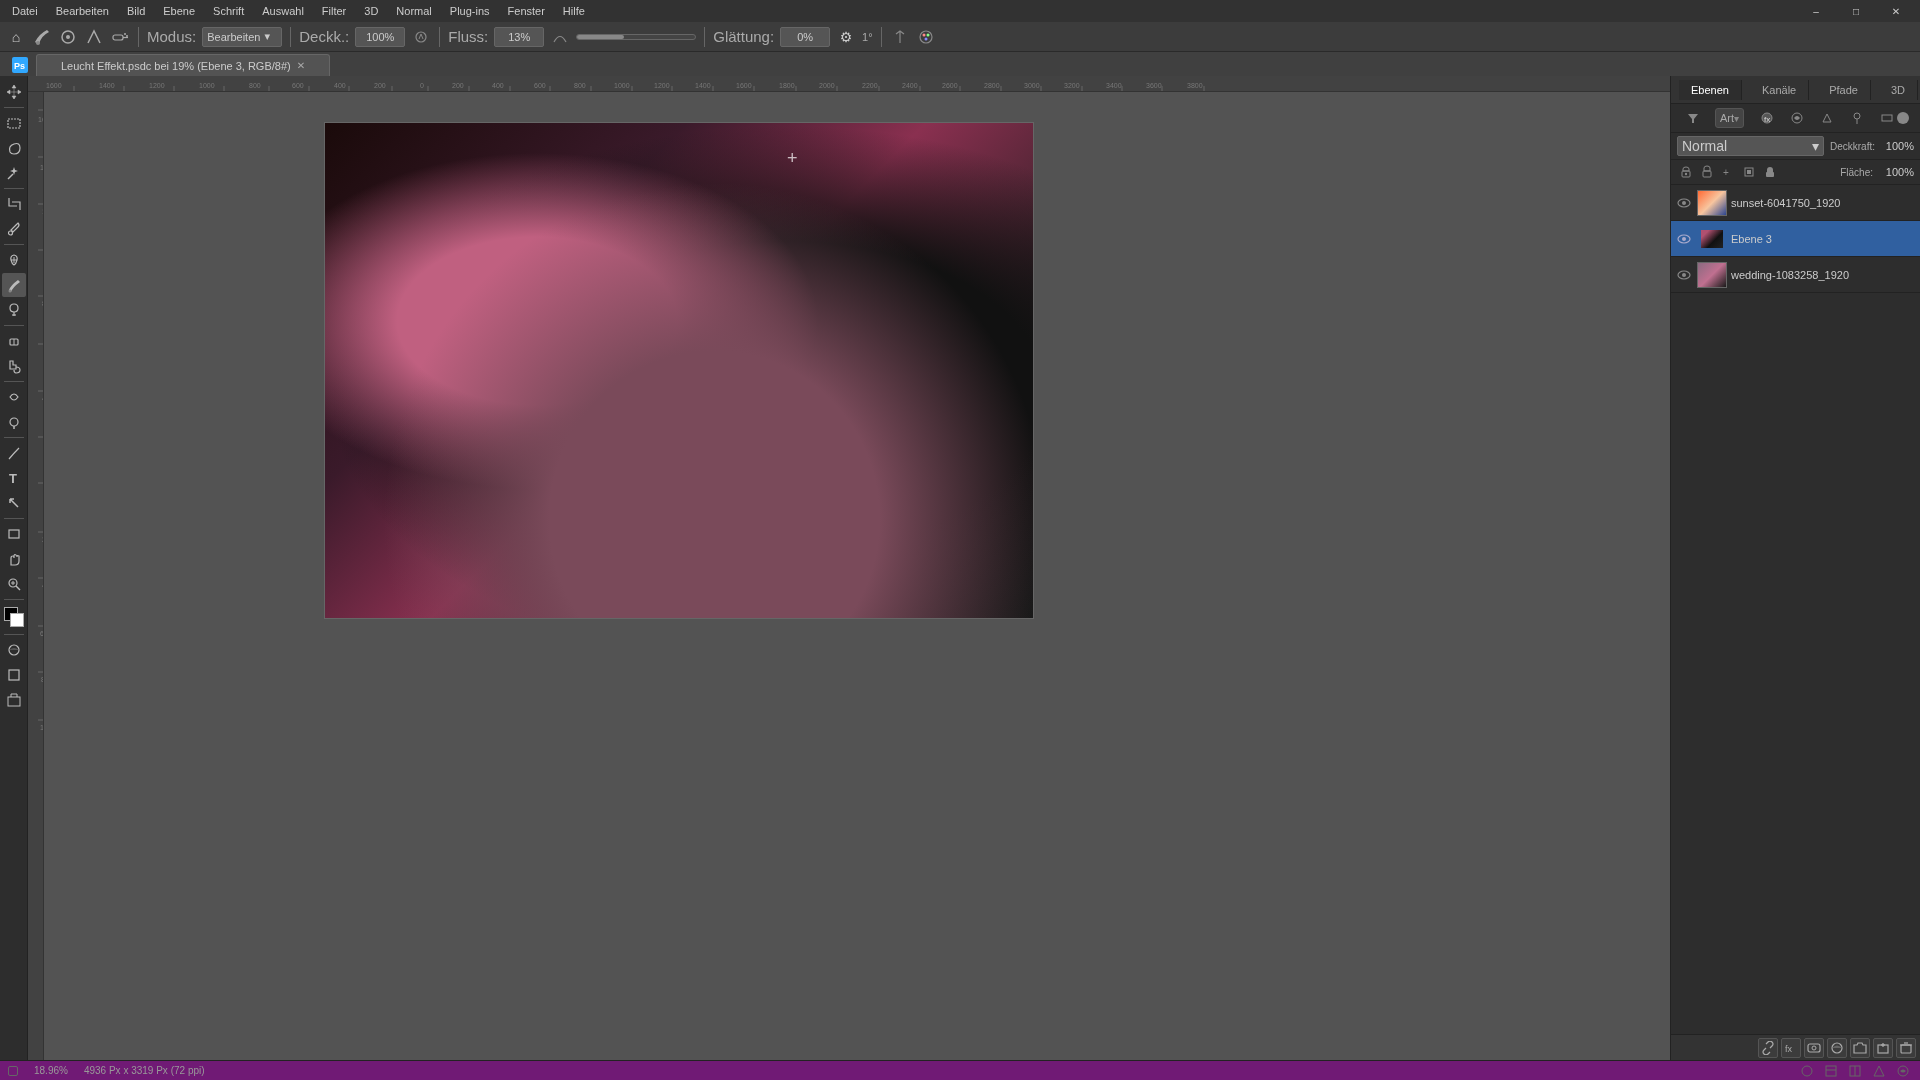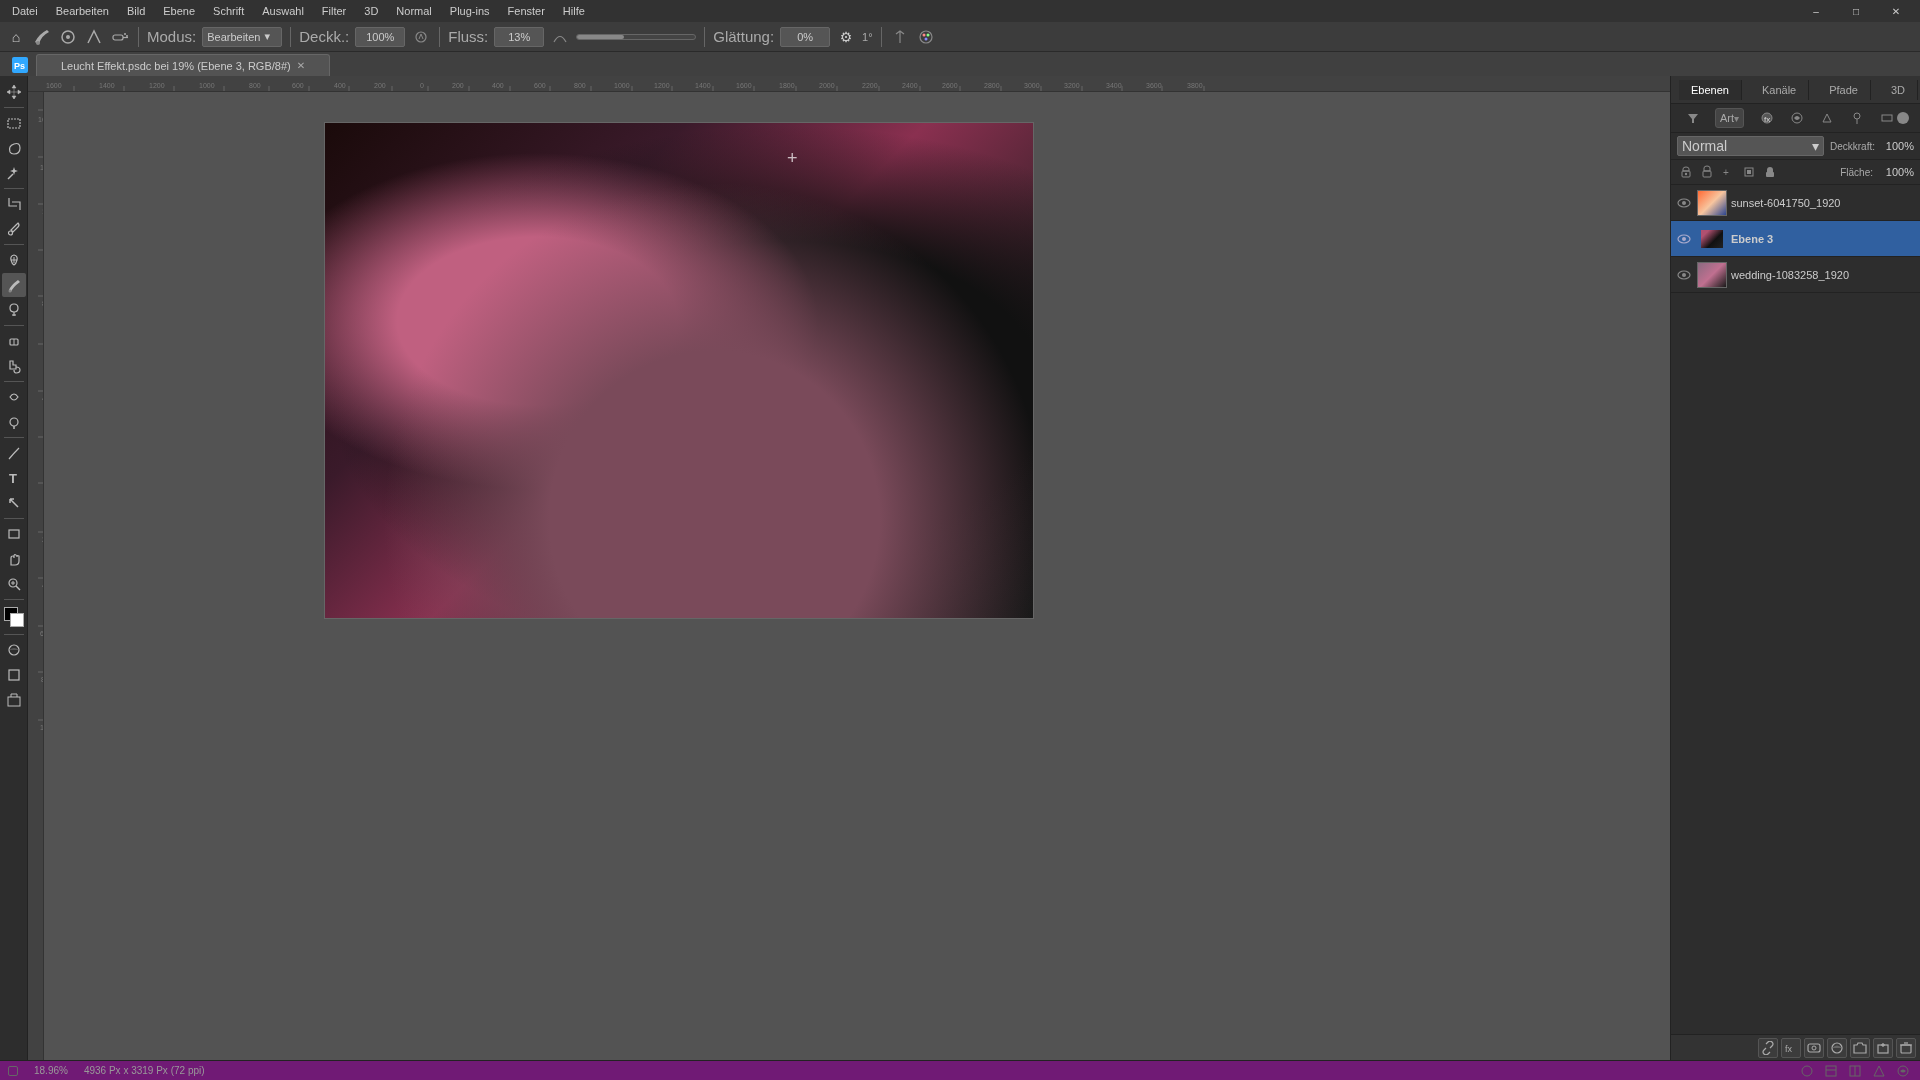--- a/index.html
+++ b/index.html
@@ -404,21 +404,21 @@
     }
     .layer-item {
       height: 36px;
       display: flex;
       align-items: center;
       padding: 0 4px;
       gap: 4px;
       border-bottom: 1px solid #222;
       cursor: pointer;
     }
-    .layer-item.active { background: #3060a0; font-weight: bold; }
+    .layer-item.active { background: #3060a0; }
     .layer-eye {
       width: 18px;
       height: 18px;
       display: flex;
       align-items: center;
       justify-content: center;
       font-size: 12px;
       color: #888;
       cursor: pointer;
       flex-shrink: 0;

